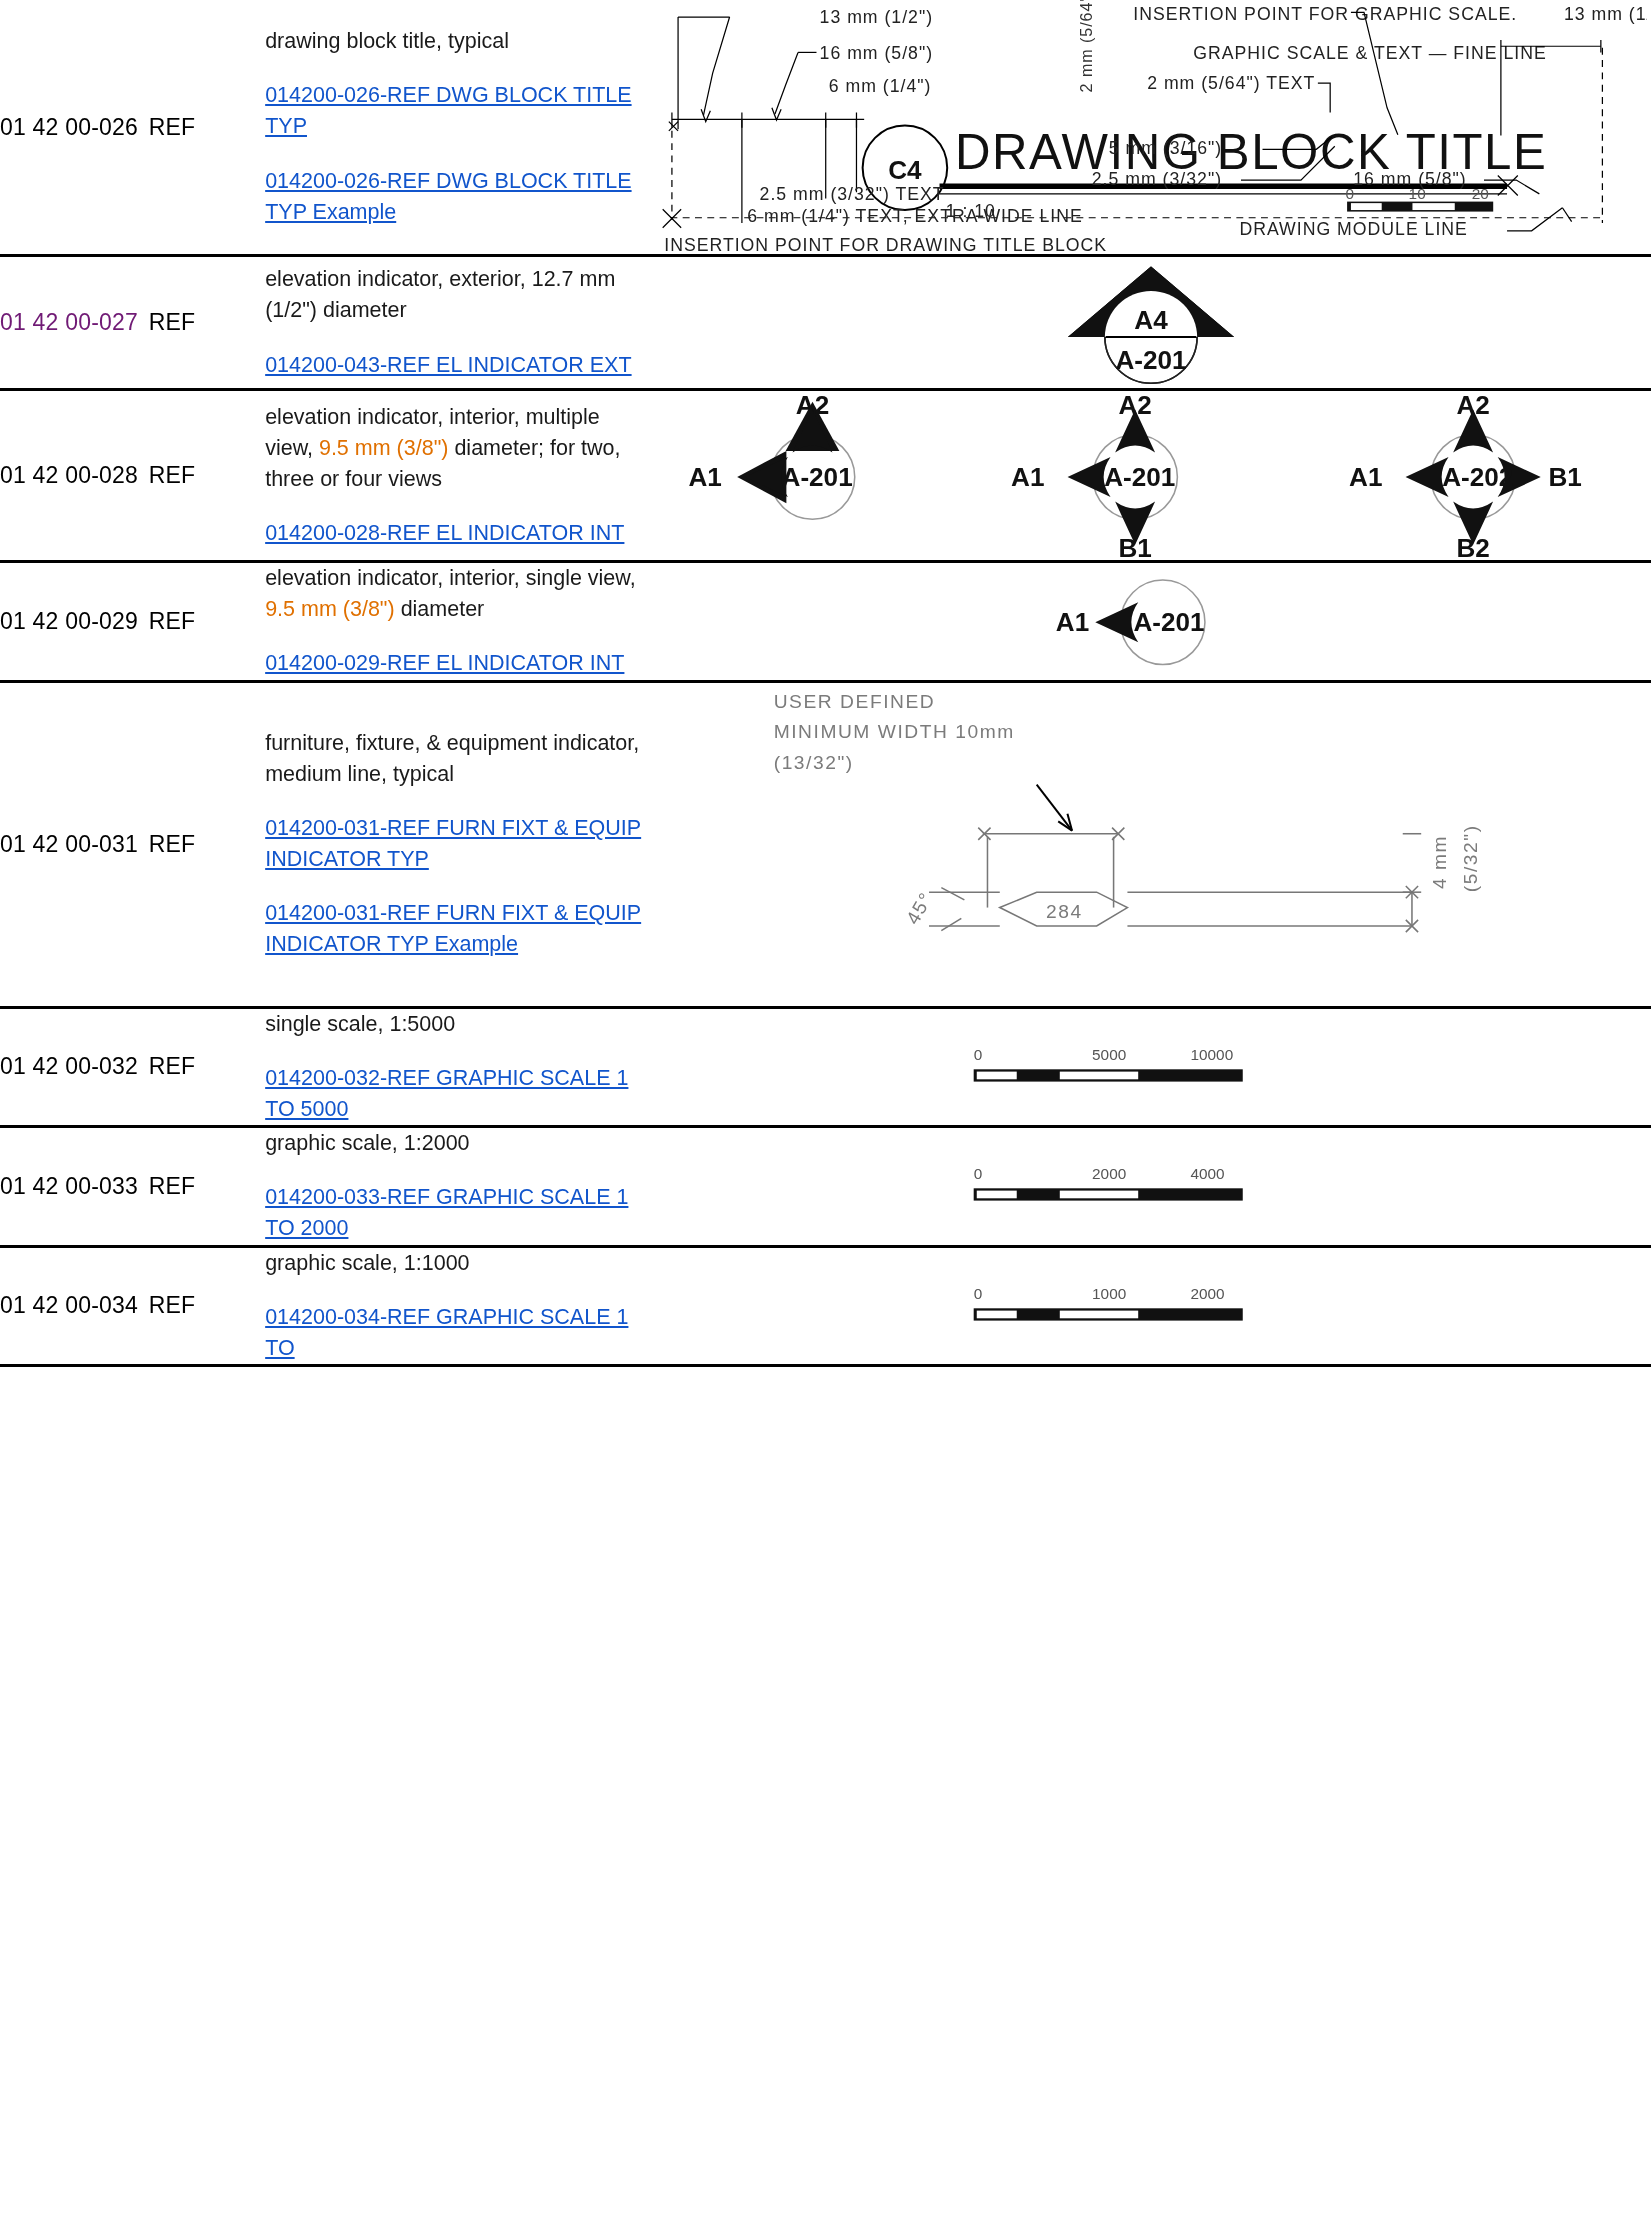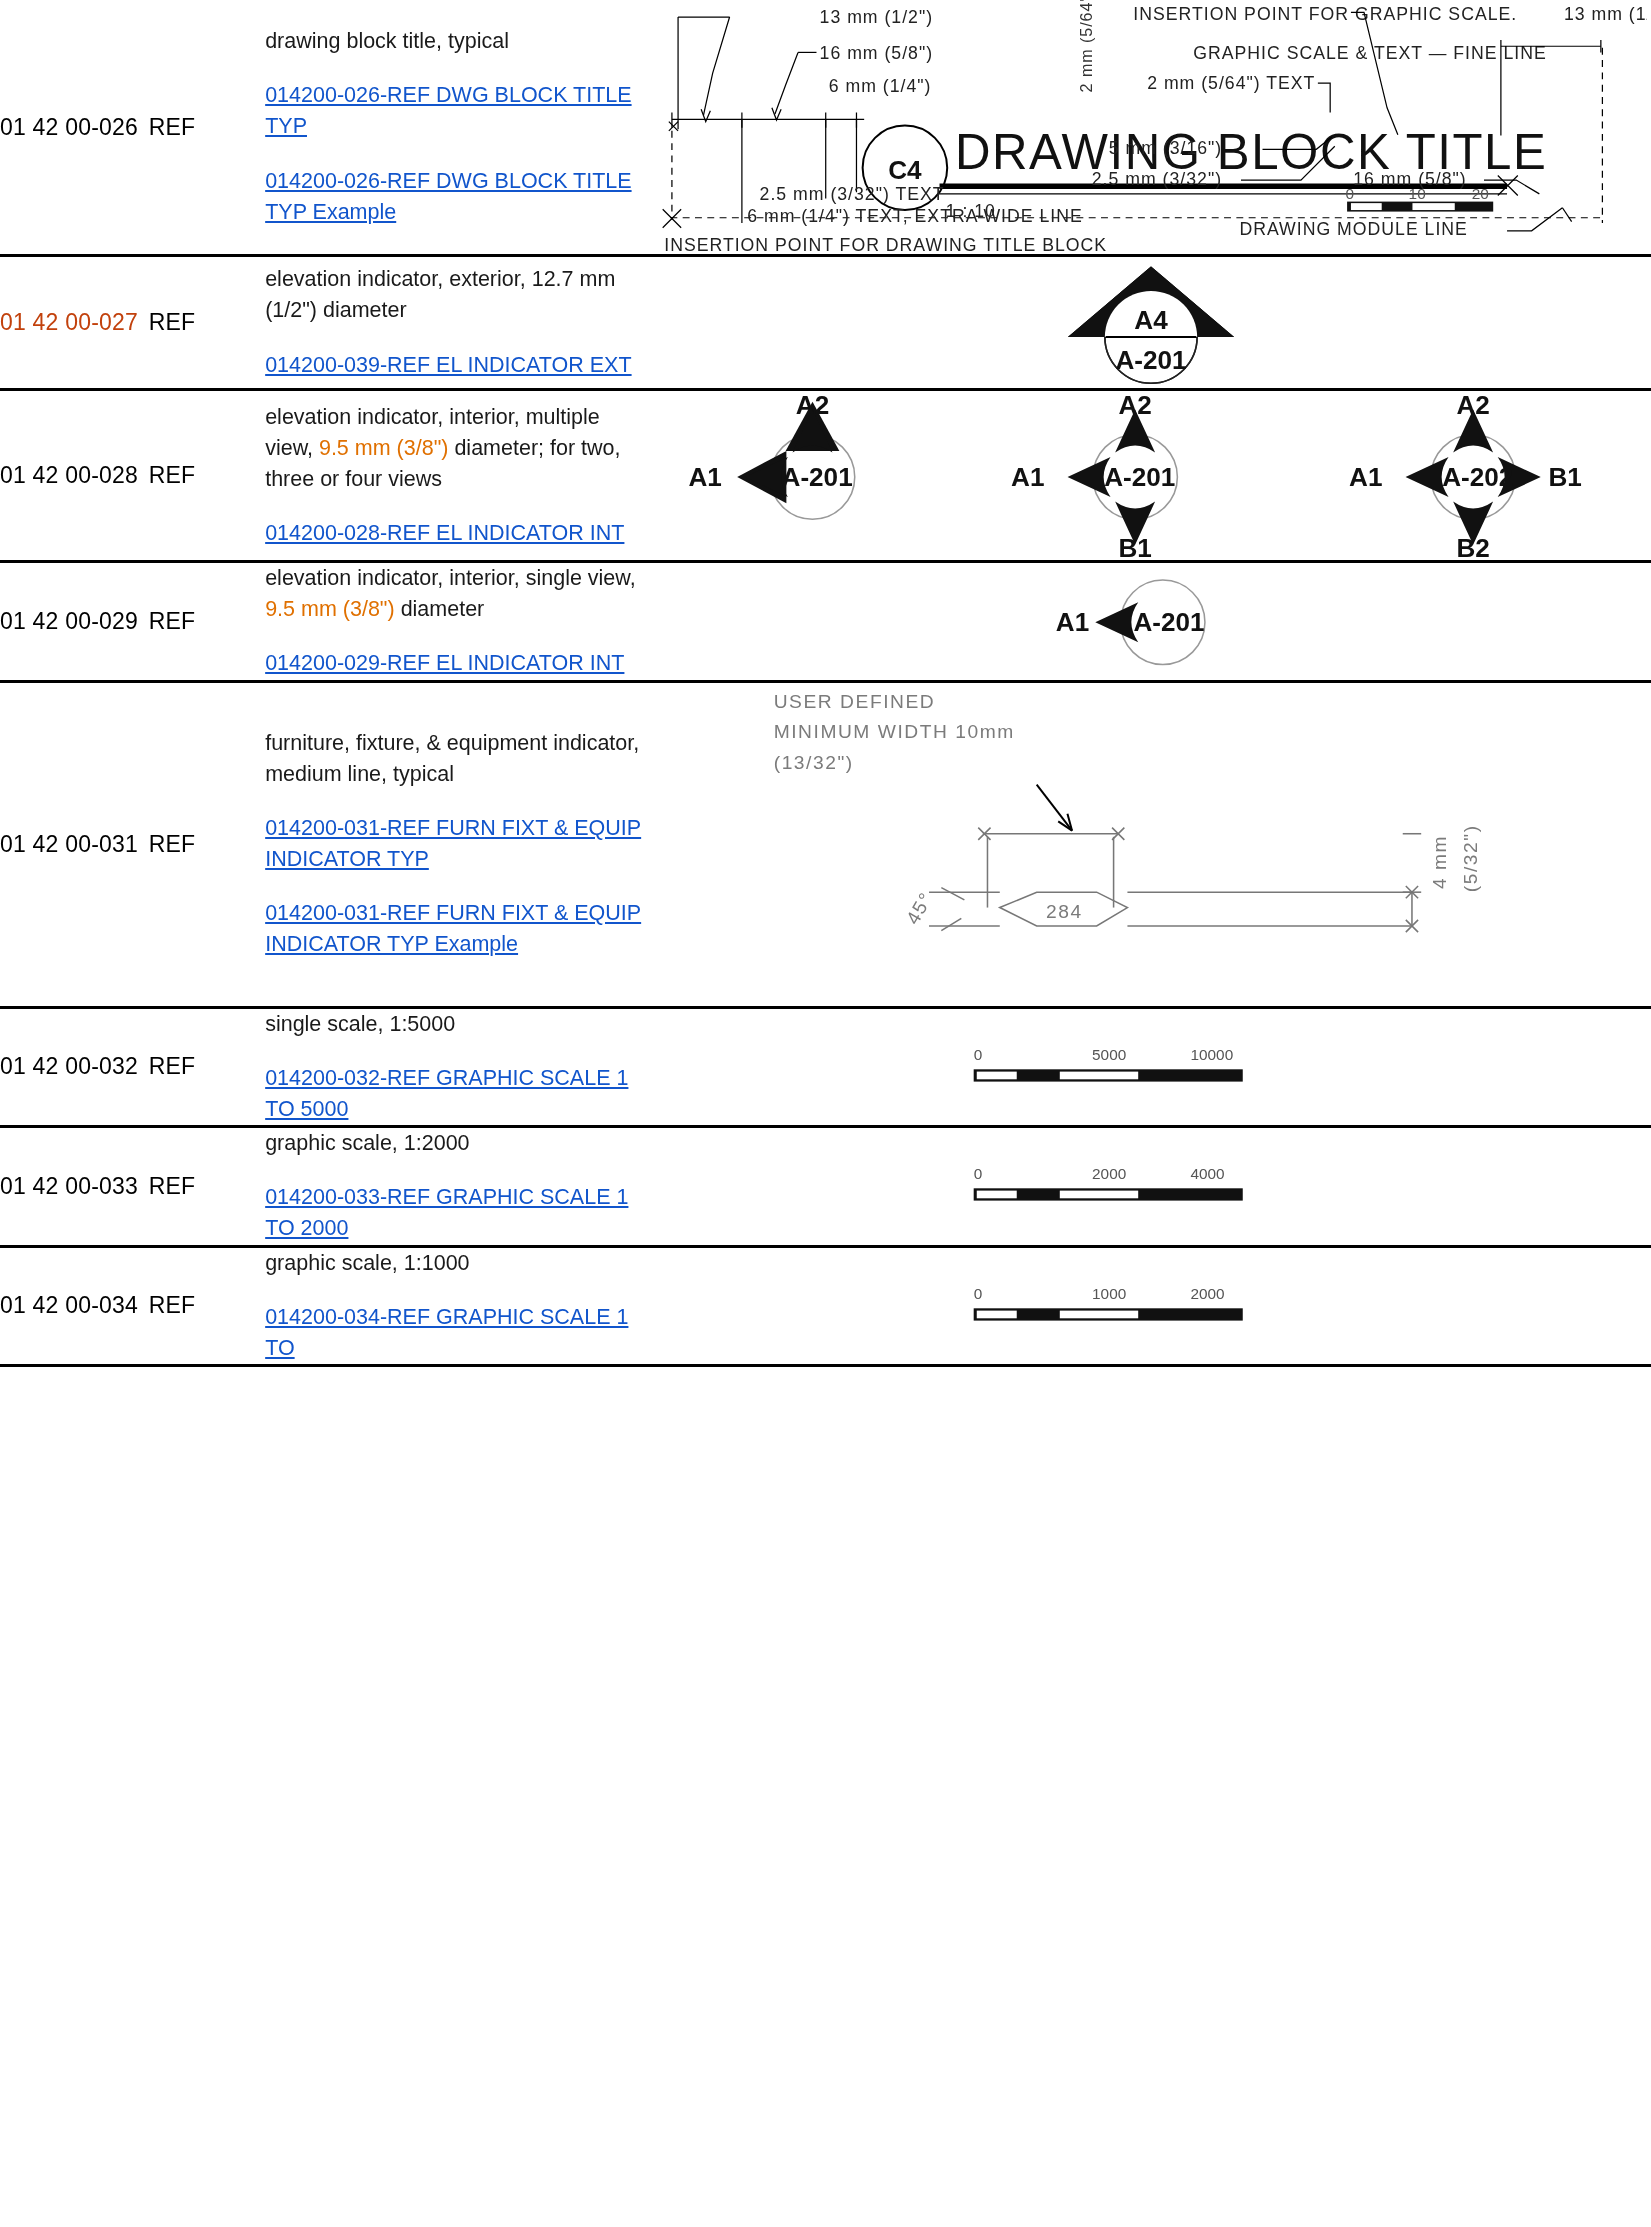--- a/index.html
+++ b/index.html
@@ -29,21 +29,21 @@
   .col-desc{width:384px;margin-left:40px;}
   .col-fig{width:1002px;}
 
   .idcell{
     font-size:23px;
     letter-spacing:0.2px;
     padding-left:10.8px;
     white-space:nowrap;
   }
   .idnum{color:#000;}
-  .idnum.hl{color:#c2410c;}
+  .idnum.hl{color:#701a75;}
   .idref{margin-left:10.8px;color:#000;}
 
   .desccell{
     font-size:21.5px;
     line-height:1.45;
     padding:17px 23px 17px 18.4px;
   }
   .desc-text{color:#1a1a1a;}
   .hl-orange{color:#E07000;}
   .linkblock{margin-top:23px;}
@@ -174,21 +174,21 @@
         </td>
       </tr>
 
       <tr>
         <td class="col-id idcell">
           <span class="idnum hl">01 42 00-027</span><span class="idref">REF</span>
         </td>
         <td class="col-desc desccell">
           <div class="desc-text">elevation indicator, exterior, 12.7 mm (1/2") diameter</div>
           <div class="linkblock">
-            <a class="reflink">014200-039-REF EL INDICATOR EXT</a>
+            <a class="reflink">014200-043-REF EL INDICATOR EXT</a>
           </div>
         </td>
         <td class="col-fig figcell">
           <div class="figwrap">
             <svg class="cad" width="246" height="131" viewBox="0 0 320 170">
               <polygon points="160,12 268,104 52,104" fill="#111"></polygon>
               <circle cx="160" cy="104" r="60" fill="#fff" stroke="#222" stroke-width="2"></circle>
               <path class="ln med" d="M100 104 L220 104"></path>
               <polygon points="160,12 268,104 52,104" fill="#111" fill-opacity="1" clip-path="none" style="mask:none"></polygon>
               <circle cx="160" cy="104" r="60" fill="none" stroke="#222" stroke-width="2"></circle>

